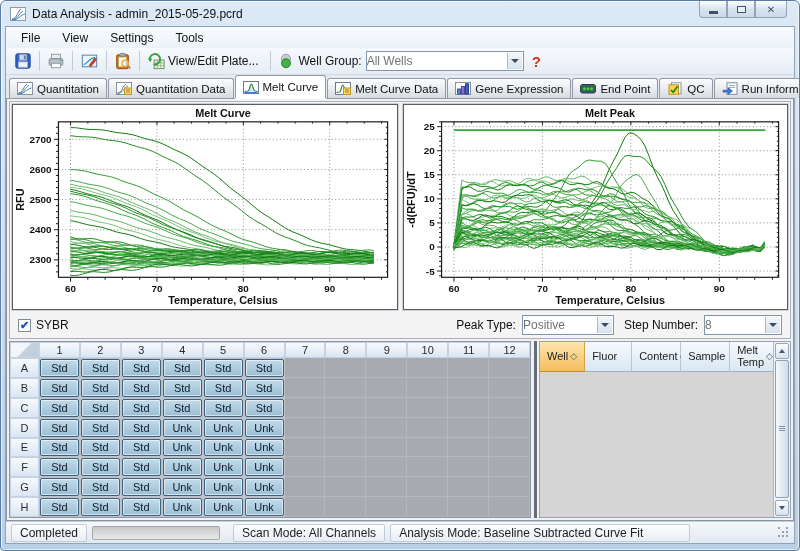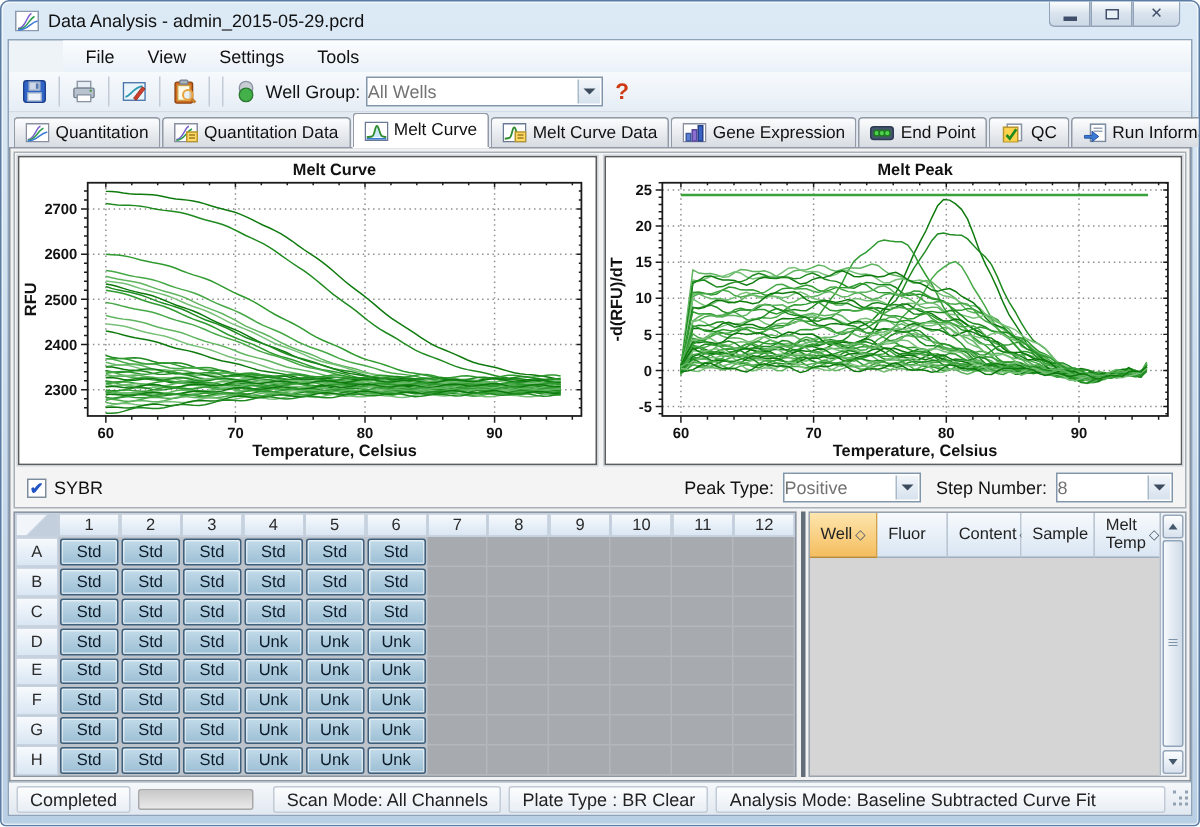--- a/index.html
+++ b/index.html
@@ -11,21 +11,21 @@
   .titlebar { position:absolute; top:0; left:0; right:0; height:25px; display:flex; align-items:center; padding-left:9px; font-size:12px; color:#111; }
   .titlebar .app-icon { width:16px; height:14px; margin-right:6px; }
   .win-controls { position:absolute; top:0; right:12px; display:flex; }
   .win-btn { width:28px; height:17px; background:linear-gradient(#fdfefe,#d9e3ee 50%,#cdd9e6); border:1px solid #93a4b8; border-top:none; display:flex; align-items:center; justify-content:center; color:#3a4757; font-size:9px; }
   .win-btn:first-child { border-bottom-left-radius:4px; }
   .win-btn:last-child { border-bottom-right-radius:4px; width:32px; }
   .glyph-min { width:9px; height:3px; background:#41506a; margin-top:6px; }
   .glyph-restore { width:9px; height:7px; border:1px solid #41506a; background:#e8f0f8; }
   
   .client { position:absolute; left:4px; right:4px; top:25px; bottom:6px; background:#eef3f8; border:1px solid #8fa3ba; display:flex; flex-direction:column; }
-  .menubar { height:21px; display:flex; align-items:center; background:linear-gradient(#fbfdfe,#eaf1f8); font-size:12px; color:#111; padding-left:4px;margin-left:36px; }
+  .menubar { height:21px; display:flex; align-items:center; background:linear-gradient(#fbfdfe,#eaf1f8); font-size:12px; color:#111; padding-left:4px; }
   .menu-item { padding:3px 11px; cursor:default; }
   .toolbar { height:27px; display:flex; align-items:center; background:linear-gradient(#f7fafd,#e6edf5); border-bottom:1px solid #d3dce6; padding:0 5px; font-size:12px; color:#111; }
   .tool-btn { height:23px; min-width:24px; display:flex; align-items:center; justify-content:center; padding:0 2px; border:1px solid transparent; border-radius:2px; }
   .tool-sep { width:1px; height:20px; background:#c3ccd6; margin:0 4px; }
   .tool-label { margin:0 4px 0 2px; white-space:nowrap; }
   .combo { height:20px; background:#fff; border:1px solid #8296ab; display:flex; align-items:center; font-size:12px; color:#737373; position:relative; }
   .combo .arrow-box { position:absolute; right:1px; top:1px; bottom:1px; width:15px; background:linear-gradient(#f2f6fa,#d7e2ee); border-left:1px solid #a9bac9; display:flex; align-items:center; justify-content:center; }
   .tri-down { width:0; height:0; border-left:4px solid transparent; border-right:4px solid transparent; border-top:4px solid #3c4c5e; }
   .help-q { color:#cf3a12; font-weight:bold; font-size:15px; margin-left:8px; }
   
@@ -134,20 +134,32 @@
       <div class="tool-btn">
         <svg width="18" height="19" viewBox="0 0 20 20">
           <rect x="3" y="2.5" width="13" height="15.5" rx="1.5" fill="#d2691e" stroke="#8b4513"></rect>
           <rect x="5" y="5" width="9" height="11" fill="#fffbe8" stroke="#caa24a"></rect>
           <rect x="6.5" y="1" width="6" height="3" rx="1" fill="#a9b2bd" stroke="#76808f"></rect>
           <circle cx="12.5" cy="12" r="3.6" fill="rgba(215,235,250,.6)" stroke="#e8a33d" stroke-width="1.5"></circle>
           <line x1="15.2" y1="14.8" x2="18" y2="17.6" stroke="#c87f2f" stroke-width="2.2"></line>
         </svg>
       </div>
       <div class="tool-sep"></div>
+      <div class="tool-btn" style="width:auto;">
+        <svg width="19" height="19" viewBox="0 0 20 20">
+          <rect x="7.5" y="8.5" width="10.5" height="9" fill="#eef6ea" stroke="#6a8a5a"></rect>
+          <line x1="7.5" y1="11.5" x2="18" y2="11.5" stroke="#9ab58a"></line>
+            <line x1="7.5" y1="14.5" x2="18" y2="14.5" stroke="#9ab58a"></line>
+          <line x1="11" y1="8.5" x2="11" y2="17.5" stroke="#9ab58a"></line>
+            <line x1="14.5" y1="8.5" x2="14.5" y2="17.5" stroke="#9ab58a"></line>
+          <path d="M3 9 a5.5 5.5 0 1 1 4 4" stroke="#35a035" stroke-width="2" fill="none"></path>
+          <path d="M1 6.5 L3.4 10.6 L5.6 6.8 Z" fill="#35a035"></path>
+        </svg>
+        <span class="tool-label">View/Edit Plate...</span>
+      </div>
       <div class="tool-sep"></div>
       <svg width="18" height="18" viewBox="0 0 20 20" style="margin:0 2px;">
         <circle cx="10" cy="7.5" r="5" fill="#c8cdd4" stroke="#8a94a2"></circle>
         <circle cx="10" cy="12.5" r="5" fill="#43b049" stroke="#2a7a30"></circle>
       </svg>
       <span class="tool-label">Well Group:</span>
       <div class="combo" style="width:158px;">
         <span>All Wells</span>
         <span class="arrow-box">
             <span class="tri-down"></span>
@@ -761,18 +773,17 @@
               </div>
           </div>
         </div>
       </div>
     </div>
 
     <div class="statusbar">
       <div class="seg">Completed</div>
       <div class="progress"></div>
       <div class="seg" style="margin-left:8px;">Scan Mode: All Channels</div>
-      <div class="seg">Plate Type : BR Clear</div>
       <div class="seg" style="min-width:300px;">Analysis Mode: Baseline Subtracted Curve Fit</div>
       <div class="grip"></div>
     </div>
   </div>
 </div>
 
 </body></html>

